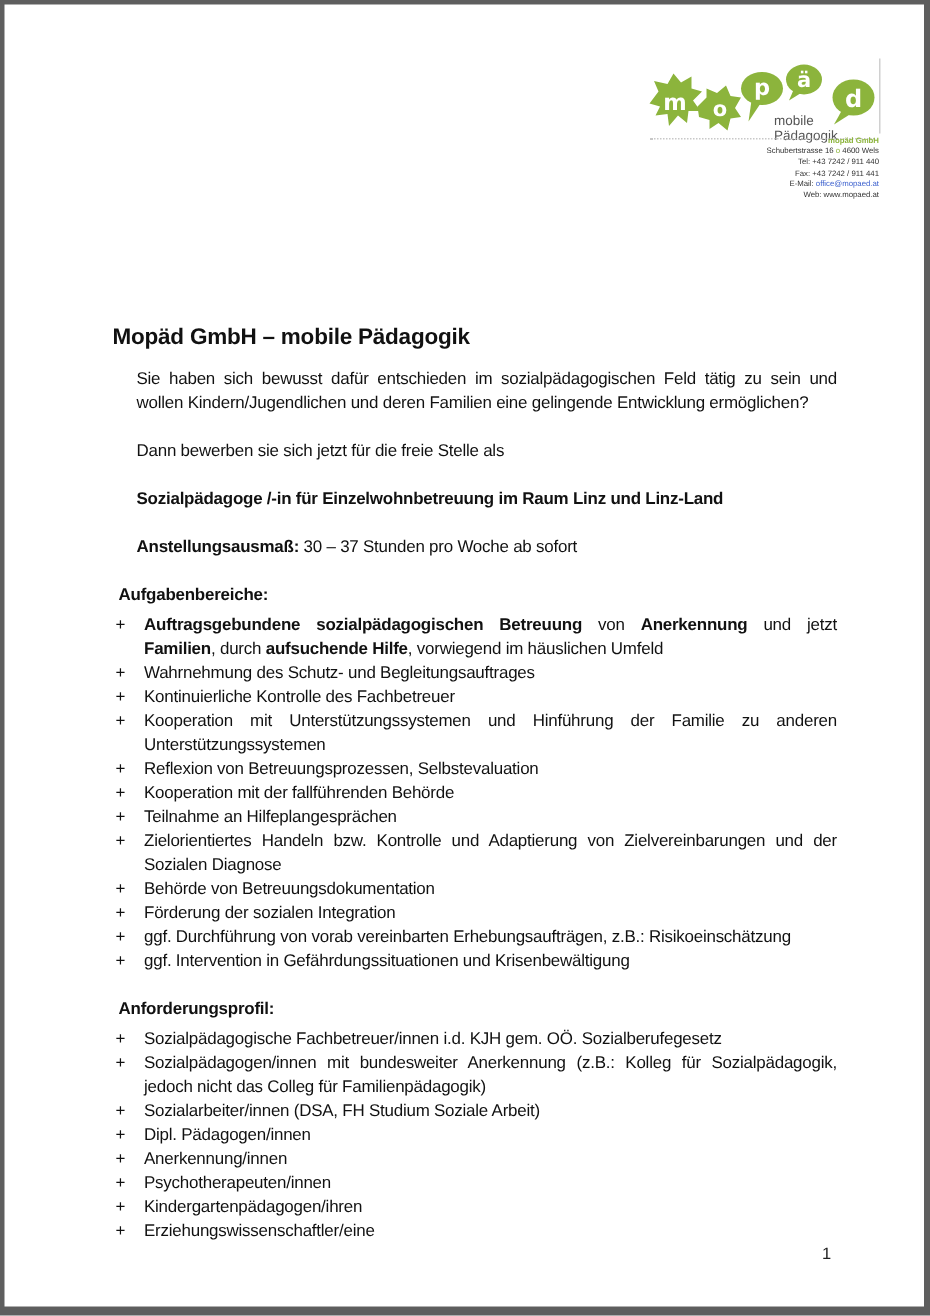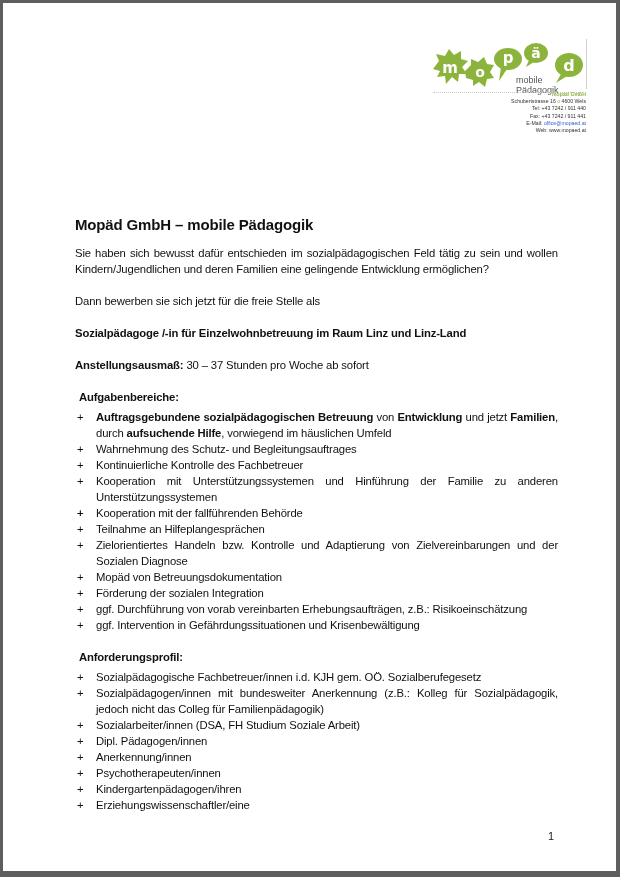--- a/index.html
+++ b/index.html
@@ -38,21 +38,21 @@
 
   
   .content {
     position: absolute; left: 72px; top: 212px; width: 483px;
     font-size: 11.3px; line-height: 16px;
     letter-spacing: -0.15px;
   }
   .title {
     font-size: 15px; font-weight: bold; margin: 0 0 10px 0; line-height: 20px;
   }
-  p { margin: 0 0 16px 0; text-align: justify; }
+  p { margin: 0 0 16px 16px; text-align: justify; }
   .b { font-weight: bold; }
   .section-head { font-weight: bold; margin: 4px; }
   ul.plus { list-style: none; margin: 0 0 16px 0; padding: 0; }
   ul.plus li {
     position: relative; padding-left: 21px; text-align: justify;
   }
   ul.plus li .bullet { position: absolute; left: 2px; top: 0; }
   .pagenum {
     position: absolute; left: 545px; top: 827px; font-size: 11px; color: #222;
   }
@@ -109,30 +109,30 @@
 
     <p>Sie haben sich bewusst dafür entschieden im sozialpädagogischen Feld tätig zu sein und wollen Kindern/Jugendlichen und deren Familien eine gelingende Entwicklung ermöglichen?</p>
     <p>Dann bewerben sie sich jetzt für die freie Stelle als</p>
     <p class="b">Sozialpädagoge /-in für Einzelwohnbetreuung im Raum Linz und Linz-Land</p>
     <p><span class="b">Anstellungsausmaß:</span><span> 30 – 37 Stunden pro Woche ab sofort</span></p>
 
     <div class="section-head">Aufgabenbereiche:</div>
     <ul class="plus" id="tasks-list">
       <li id="task-first">
         <span class="bullet">+</span>
-        <span id="task-first-text"><span class="b">Auftragsgebundene sozialpädagogischen Betreuung</span><span> von </span><span class="b">Entwicklung</span><span> und jetzt </span><span class="b">Familien</span><span>, durch </span><span class="b">aufsuchende Hilfe</span><span>, vorwiegend im häuslichen Umfeld</span></span>
+        <span id="task-first-text"><span class="b">Auftragsgebundene sozialpädagogischen Betreuung</span><span> von </span><span class="b">Anerkennung</span><span> und jetzt </span><span class="b">Familien</span><span>, durch </span><span class="b">aufsuchende Hilfe</span><span>, vorwiegend im häuslichen Umfeld</span></span>
       </li>
     <li><span class="bullet">+</span><span>Wahrnehmung des Schutz- und Begleitungsauftrages</span></li>
         <li><span class="bullet">+</span><span>Kontinuierliche Kontrolle des Fachbetreuer</span></li>
         <li><span class="bullet">+</span><span>Kooperation mit Unterstützungssystemen und Hinführung der Familie zu anderen Unterstützungssystemen</span></li>
-        <li><span class="bullet">+</span></li>
+        <li><span class="bullet">+</span><span>Reflexion von Betreuungsprozessen, Selbstevaluation</span></li>
         <li><span class="bullet">+</span><span>Kooperation mit der fallführenden Behörde</span></li>
         <li><span class="bullet">+</span><span>Teilnahme an Hilfeplangesprächen</span></li>
         <li><span class="bullet">+</span><span>Zielorientiertes Handeln bzw. Kontrolle und Adaptierung von Zielvereinbarungen und der Sozialen Diagnose</span></li>
-        <li><span class="bullet">+</span><span>Mopäd von Betreuungsdokumentation</span></li>
+        <li><span class="bullet">+</span><span>Behörde von Betreuungsdokumentation</span></li>
         <li><span class="bullet">+</span><span>Förderung der sozialen Integration</span></li>
         <li><span class="bullet">+</span><span>ggf. Durchführung von vorab vereinbarten Erhebungsaufträgen, z.B.: Risikoeinschätzung</span></li>
         <li><span class="bullet">+</span><span>ggf. Intervention in Gefährdungssituationen und Krisenbewältigung</span></li>
       </ul>
 
     <div class="section-head">Anforderungsprofil:</div>
     <ul class="plus" id="req-list">
         <li><span class="bullet">+</span><span>Sozialpädagogische Fachbetreuer/innen i.d. KJH gem. OÖ. Sozialberufegesetz</span></li>
         <li><span class="bullet">+</span><span>Sozialpädagogen/innen mit bundesweiter Anerkennung (z.B.: Kolleg für Sozialpädagogik, jedoch nicht das Colleg für Familienpädagogik)</span></li>
         <li><span class="bullet">+</span><span>Sozialarbeiter/innen (DSA, FH Studium Soziale Arbeit)</span></li>

